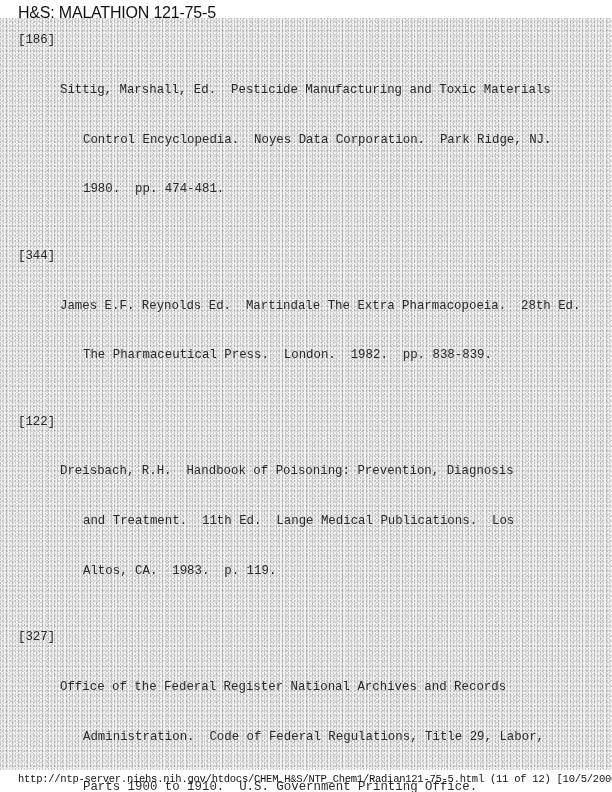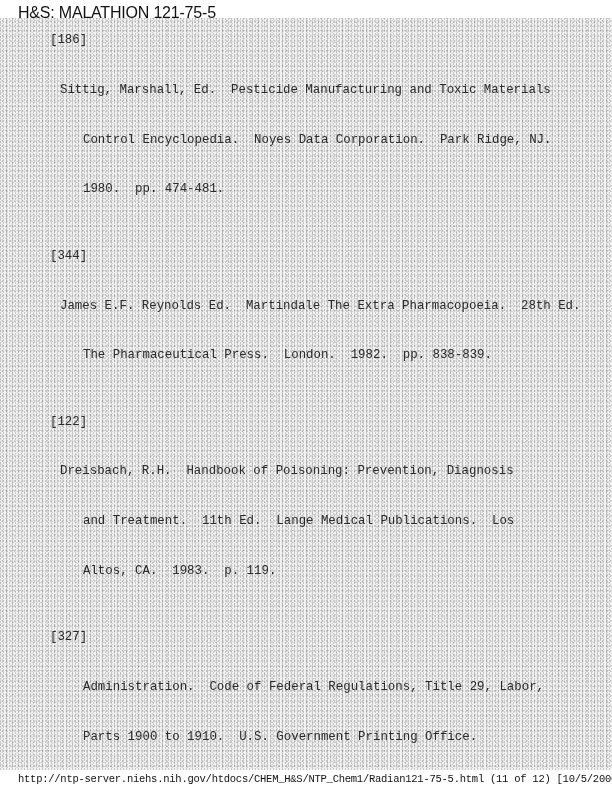--- a/index.html
+++ b/index.html
@@ -55,21 +55,20 @@
     .ref {
       position: relative;
       padding-left: 65px;
       margin-bottom: 16.6px;
       white-space: pre;
     }
     .ref-label {
       position: absolute;
       left: 0;
       top: 0;
-      padding-left: 32px;
     }
     .ref-line {
       display: block;
       white-space: pre;
     }
     .ref-line.first {
       margin-left: -23px;
     }
     .page-footer {
       position: absolute;
@@ -102,20 +101,21 @@
     <span class="ref-line">The Pharmaceutical Press.  London.  1982.  pp. 838-839.</span>
   </li>
   <li class="ref">
     <span class="ref-label">[122]</span>
     <span class="ref-line first">Dreisbach, R.H.  Handbook of Poisoning: Prevention, Diagnosis</span>
     <span class="ref-line">and Treatment.  11th Ed.  Lange Medical Publications.  Los</span>
     <span class="ref-line">Altos, CA.  1983.  p. 119.</span>
   </li>
   <li class="ref">
     <span class="ref-label">[327]</span>
+    <span class="ref-line first">Office of the Federal Register National Archives and Records</span>
     <span class="ref-line">Administration.  Code of Federal Regulations, Title 29, Labor,</span>
     <span class="ref-line">Parts 1900 to 1910.  U.S. Government Printing Office.</span>
     
   </li>
 
 </ul>
 
 <div class="page-footer">http://ntp-server.niehs.nih.gov/htdocs/CHEM_H&amp;S/NTP_Chem1/Radian121-75-5.html (11 of 12) [10/5/2000 2:30:38 PM]</div>
 
 </body></html>

